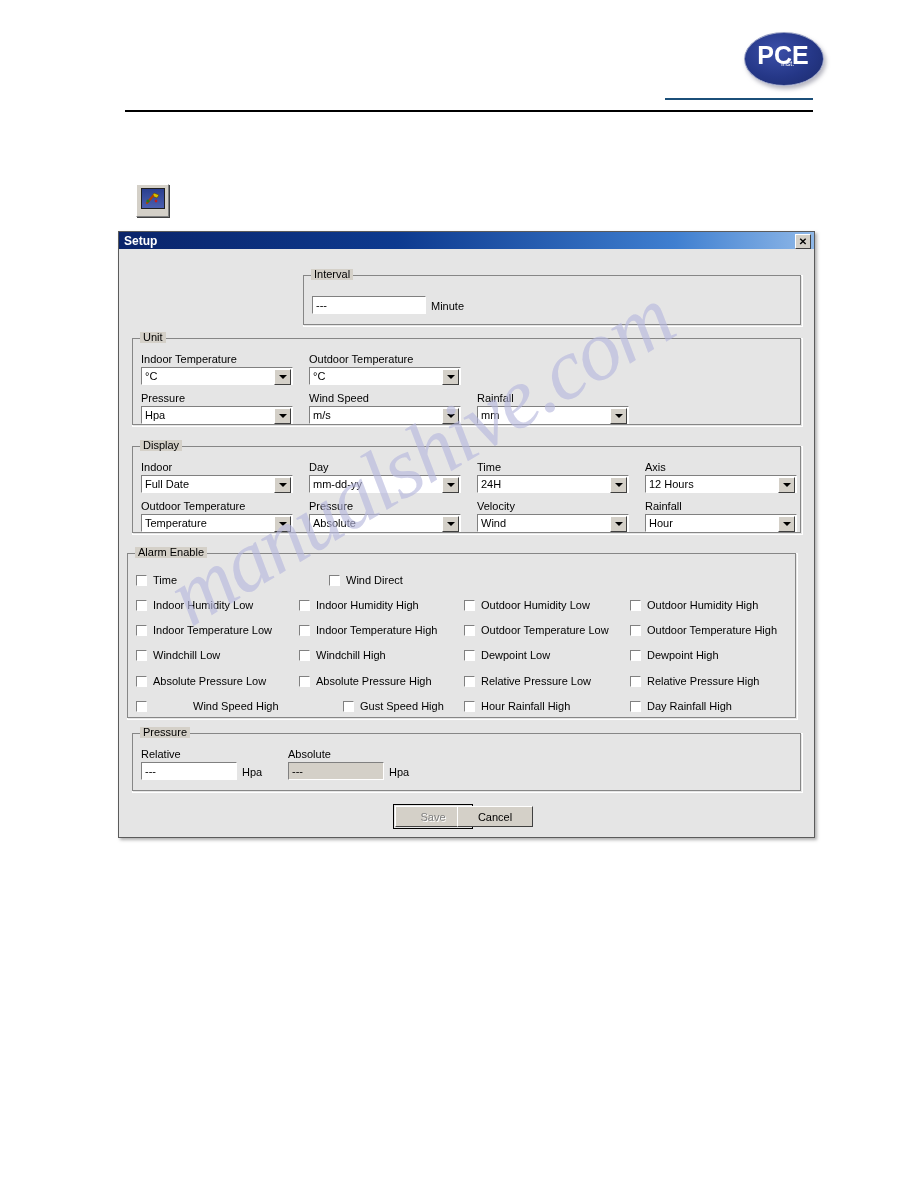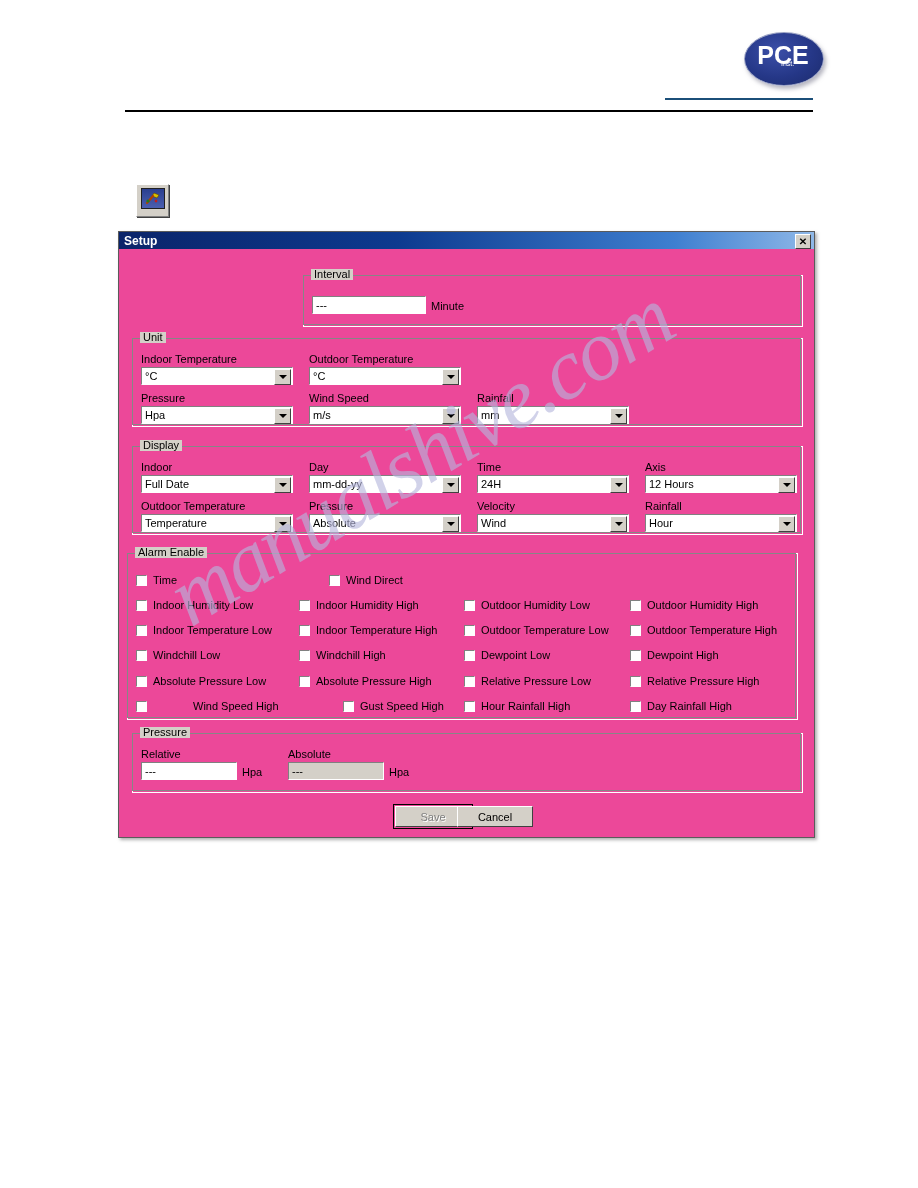--- a/index.html
+++ b/index.html
@@ -53,21 +53,21 @@
     background:linear-gradient(#2b3f8f,#4b5fb0);
     border:1px solid #202020;
     overflow:hidden;
   }
   #toolbar-icon .hammer{
     position:absolute;left:2px;top:3px;width:17px;height:13px;
   }
   
   #setup-dialog{
     position:absolute;left:118px;top:231px;width:697px;height:607px;
-    background:#ec4899;
+    background:#e5e5e5;
     border:1px solid #5b5b5b;
     box-sizing:border-box;
     box-shadow:2px 2px 3px rgba(100,100,100,.5);
   }
   #titlebar{
     position:relative;height:17px;
     background:linear-gradient(90deg,#0a246a 0%,#0d3a8f 40%,#3f7fd0 80%,#8fb8e8 100%);
     display:flex;align-items:center;
   }
   #titlebar .title{

